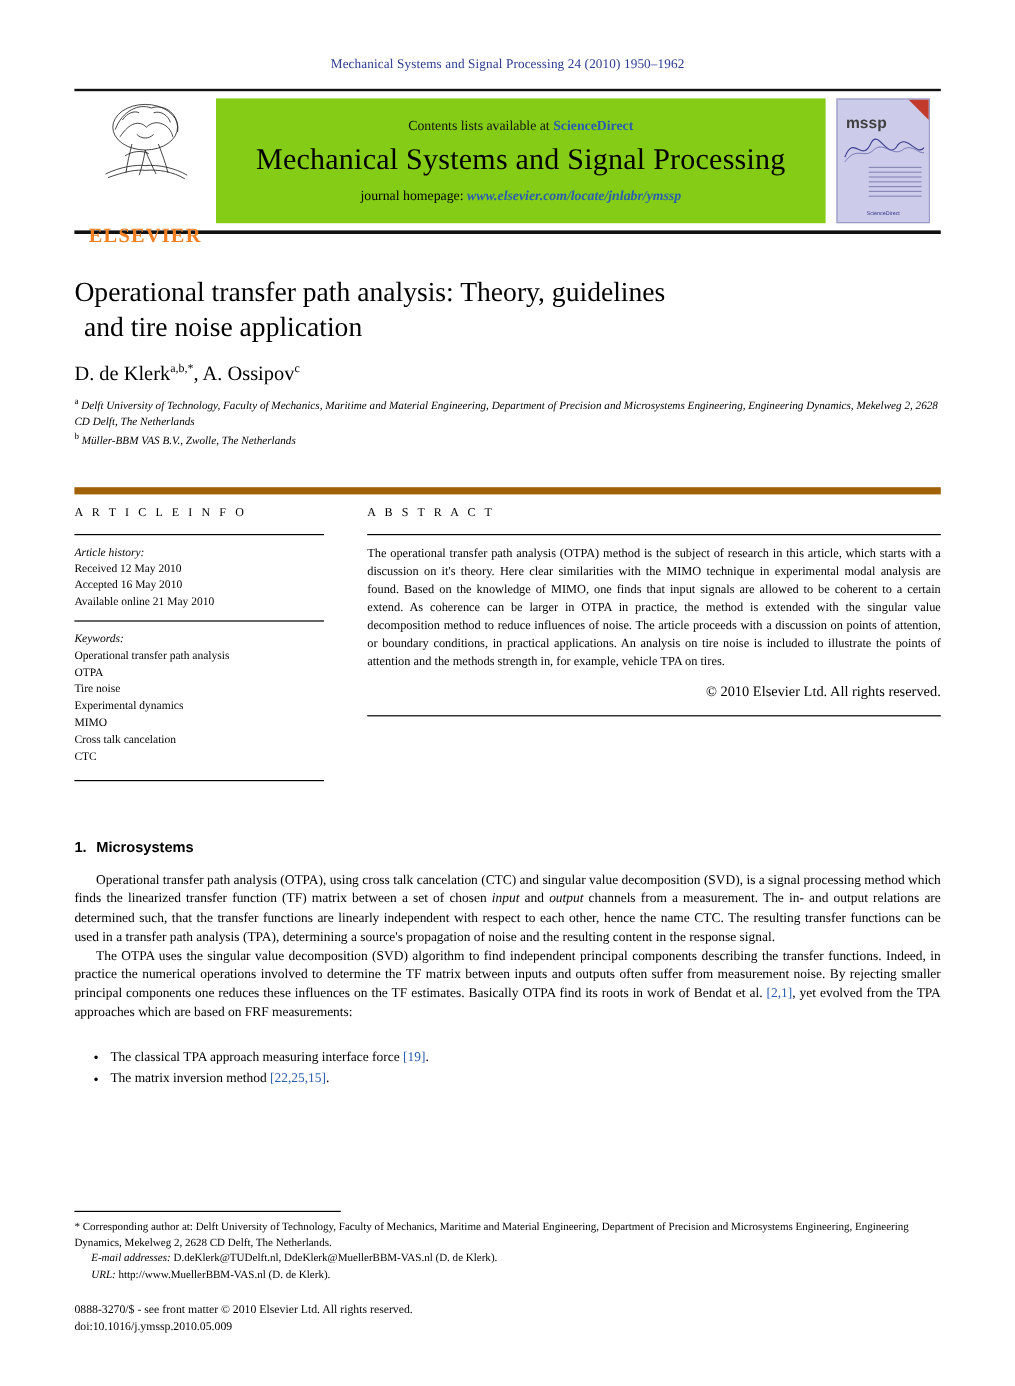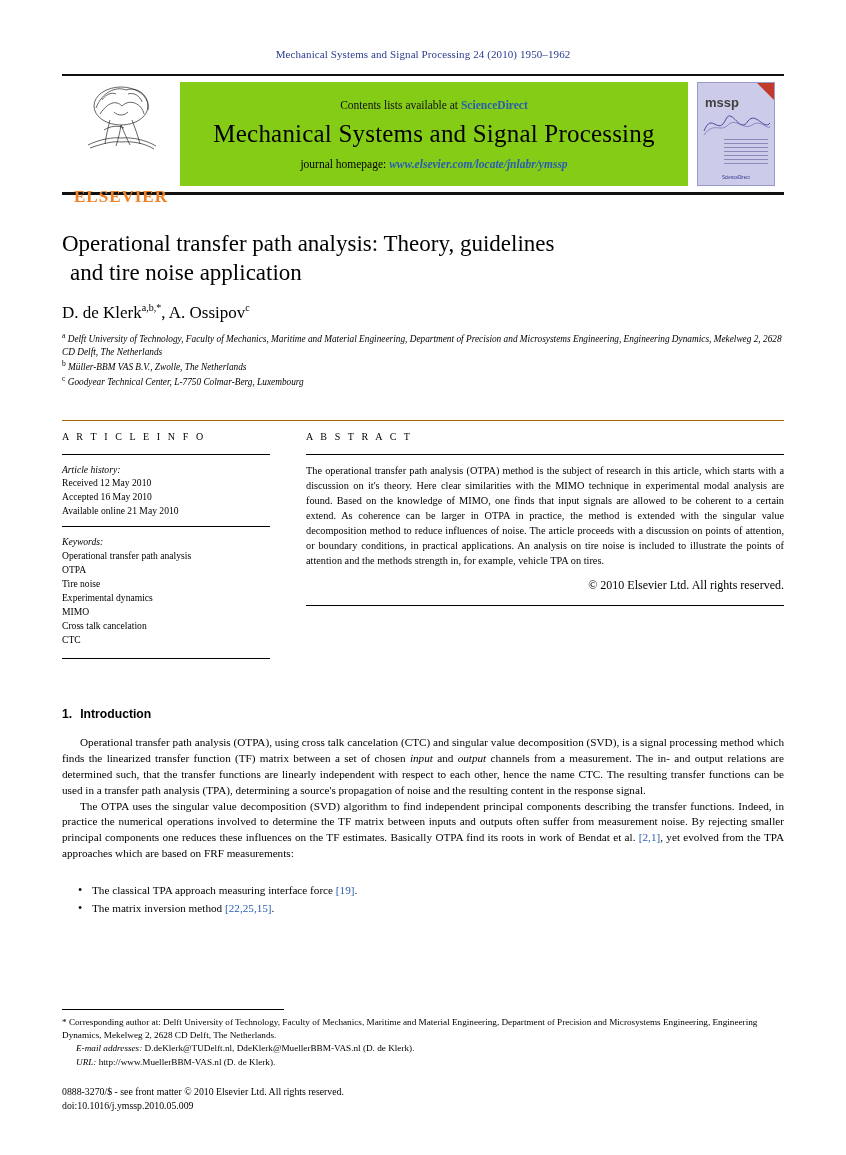--- a/index.html
+++ b/index.html
@@ -164,21 +164,21 @@
     font-style: italic;
     line-height: 1.42;
   }
   .affiliations sup { font-style: normal; font-size: 7.5px; }
 
   
   .info-abstract {
     margin-top: 30px;
     display: flex;
     gap: 36px;
-    border-top: 1px solid #a16207;
+    border-top: 6px solid #a16207;
     padding-top: 10px;
   }
   .col-info { width: 208px; flex: 0 0 208px; }
   .col-abs { flex: 1 1 auto; }
   .sec-head {
     font-size: 10px;
     letter-spacing: 2.6px;
     font-family: "Liberation Serif", serif;
     margin-bottom: 12px;
   }
@@ -335,21 +335,20 @@
 
   <div class="title-block">
     <h1 class="paper-title">
       <span>Operational transfer path analysis: Theory, guidelines</span>
       <span class="l2">and tire noise application</span>
     </h1>
     <div class="authors">D. de Klerk<sup>a,b,*</sup>, A. Ossipov<sup>c</sup></div>
     <div class="affiliations">
       <div><sup>a</sup> Delft University of Technology, Faculty of Mechanics, Maritime and Material Engineering, Department of Precision and Microsystems Engineering, Engineering Dynamics, Mekelweg 2, 2628 CD Delft, The Netherlands</div>
       <div><sup>b</sup> Müller-BBM VAS B.V., Zwolle, The Netherlands</div>
-      <div><sup>c</sup> Goodyear Technical Center, L-7750 Colmar-Berg, Luxembourg</div>
     </div>
   </div>
 
   <div class="info-abstract">
 
     <div class="col-info">
       <div class="sec-head">A R T I C L E  I N F O</div>
       <div class="rule"></div>
       <div class="info-body">
         <div class="ital">Article history:</div>
@@ -375,21 +374,21 @@
       <div class="sec-head">A B S T R A C T</div>
       <div class="rule"></div>
       <div class="abs-body">The operational transfer path analysis (OTPA) method is the subject of research in this article, which starts with a discussion on it's theory. Here clear similarities with the MIMO technique in experimental modal analysis are found. Based on the knowledge of MIMO, one finds that input signals are allowed to be coherent to a certain extend. As coherence can be larger in OTPA in practice, the method is extended with the singular value decomposition method to reduce influences of noise. The article proceeds with a discussion on points of attention, or boundary conditions, in practical applications. An analysis on tire noise is included to illustrate the points of attention and the methods strength in, for example, vehicle TPA on tires.</div>
       <div class="copyright">© 2010 Elsevier Ltd. All rights reserved.</div>
       <div class="abs-bottom-rule"></div>
     </div>
   </div>
 
   <div class="body-section">
     <div class="h1">
-      <span class="num">1.</span><span>Introduction</span>
+      <span class="num">1.</span><span>Microsystems</span>
     </div>
 
     <p class="para"><span>Operational transfer path analysis (OTPA), using cross talk cancelation (CTC) and singular value decomposition (SVD), is a signal processing method which finds the linearized transfer function (TF) matrix between a set of chosen </span><i>input</i><span> and </span><i>output</i><span> channels from a measurement. The in- and output relations are determined such, that the transfer functions are linearly independent with respect to each other, hence the name CTC. The resulting transfer functions can be used in a transfer path analysis (TPA), determining a source's propagation of noise and the resulting content in the response signal.</span></p>
 
     <p class="para"><span>The OTPA uses the singular value decomposition (SVD) algorithm to find independent principal components describing the transfer functions. Indeed, in practice the numerical operations involved to determine the TF matrix between inputs and outputs often suffer from measurement noise. By rejecting smaller principal components one reduces these influences on the TF estimates. Basically OTPA find its roots in work of Bendat et al. </span><span class="lnk">[2,1]</span><span>, yet evolved from the TPA approaches which are based on FRF measurements:</span></p>
 
     <ul class="bullets">
       <li><span>The classical TPA approach measuring interface force </span><span class="lnk">[19]</span><span>.</span></li>
       <li><span>The matrix inversion method </span><span class="lnk">[22,25,15]</span><span>.</span></li>
     </ul>

